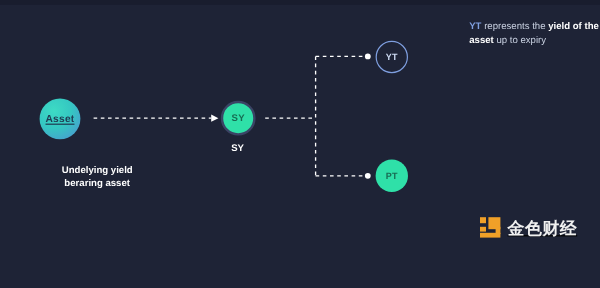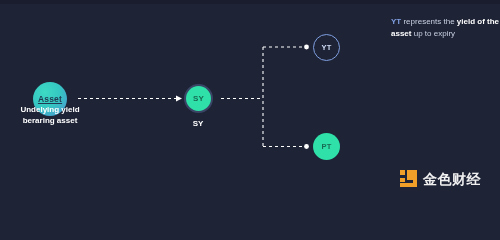--- a/index.html
+++ b/index.html
@@ -96,22 +96,23 @@
   .caption {
     position: absolute;
     color: #ffffff;
     font-size: 8px;
     font-weight: bold;
     line-height: 11px;
     text-align: center;
     white-space: pre-line;
   }
   #caption-asset {
-    left: 0px; top: 104px;
+    left: 0px; top: 136px;
     width: 100px;
+    padding-left: 31px;
   }
   #caption-sy {
     left: 163px; top: 118px;
     width: 70px;
   }
 
   
   .desc {
     position: absolute;
     width: 120px;
@@ -130,24 +131,25 @@
     font-weight: bold;
   }
   .desc .strong {
     color: #ffffff;
     font-weight: bold;
   }
 
   
   #watermark {
     position: absolute;
-    left: 399px; top: 169px;
+    left: 399px; top: 180px;
     display: flex;
     align-items: center;
     gap: 5px;
+    text-decoration: underline;
   }
   #watermark .wm-text {
     color: #f0f0f0;
     font-size: 14px;
     font-weight: bold;
     letter-spacing: 0.5px;
     line-height: 16px;
   }
 </style>
 </head>

